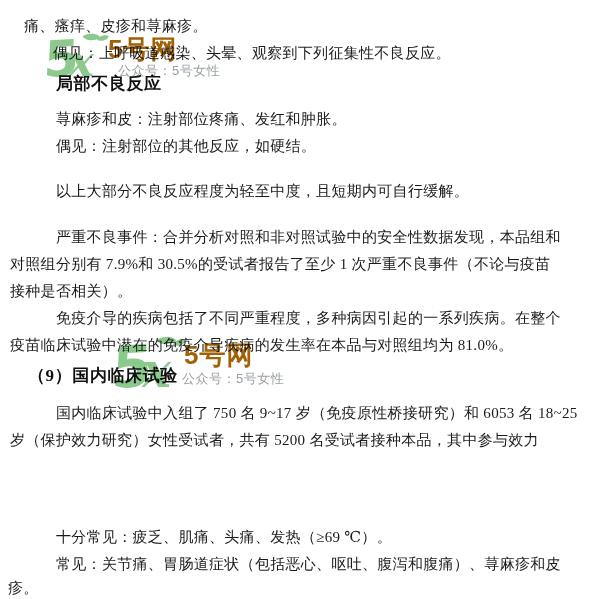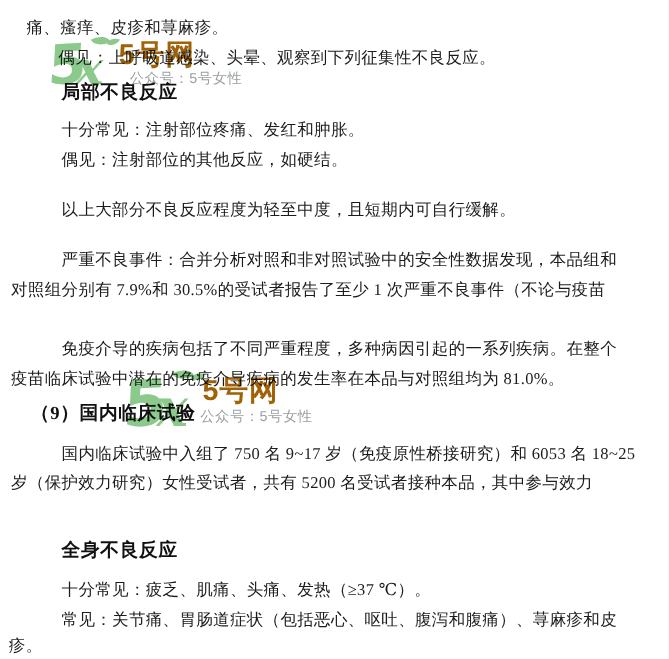--- a/index.html
+++ b/index.html
@@ -97,32 +97,32 @@
   .wm-bottom .wm-sub{left:70px;top:40px;}
 </style>
 </head>
 <body>
 
 <div class="page">
 
   <div class="line" style="top:16px;left:24px">痛、瘙痒、皮疹和荨麻疹。</div>
   <div class="line" style="top:43px;left:53px">偶见：上呼吸道感染、头晕、观察到下列征集性不良反应。</div>
   <div class="line heading" style="top:74px;left:56px">局部不良反应</div>
-  <div class="line" style="top:109px;left:56px">十分常见：注射部位疼痛、发红和肿胀。</div>
+  <div class="line" style="top:109px;left:56px">荨麻疹和皮：注射部位疼痛、发红和肿胀。</div>
   <div class="line" style="top:181px;left:56px">以上大部分不良反应程度为轻至中度，且短期内可自行缓解。</div>
   <div class="line" style="top:136px;left:56px">偶见：注射部位的其他反应，如硬结。</div>
   <div class="line" style="top:227px;left:56px">严重不良事件：合并分析对照和非对照试验中的安全性数据发现，本品组和</div>
   <div class="line" style="top:254px;left:10px">对照组分别有 7.9%和 30.5%的受试者报告了至少 1 次严重不良事件（不论与疫苗</div>
+  <div class="line" style="top:281px;left:10px">接种是否相关）。</div>
   <div class="line" style="top:308px;left:56px">免疫介导的疾病包括了不同严重程度，多种病因引起的一系列疾病。在整个</div>
   <div class="line" style="top:335px;left:10px">疫苗临床试验中潜在的免疫介导疾病的发生率在本品与对照组均为 81.0%。</div>
   <div class="line heading" style="top:366px;left:28px">（9）国内临床试验</div>
   <div class="line" style="top:403px;left:56px">国内临床试验中入组了 750 名 9~17 岁（免疫原性桥接研究）和 6053 名 18~25</div>
   <div class="line" style="top:430px;left:10px">岁（保护效力研究）女性受试者，共有 5200 名受试者接种本品，其中参与效力</div>
-  <div class="line heading" style="top:490px;left:56px">全身不良反应</div>
-  <div class="line" style="top:527px;left:56px">十分常见：疲乏、肌痛、头痛、发热（≥37 ℃）。</div>
+  <div class="line" style="top:527px;left:56px">十分常见：疲乏、肌痛、头痛、发热（≥69 ℃）。</div>
   <div class="line" style="top:554px;left:56px">常见：关节痛、胃肠道症状（包括恶心、呕吐、腹泻和腹痛）、荨麻疹和皮</div>
   <div class="line" style="top:578px;left:8px">疹。</div>
 
   <div class="watermark wm-top">
     <div class="wm-logo">
       <span class="wm-5">5</span><span class="wm-x">x</span>
       <span class="wm-leaf"></span>
       <span class="wm-leaf2"></span>
     </div>
     <div class="wm-brand">5号网</div>

